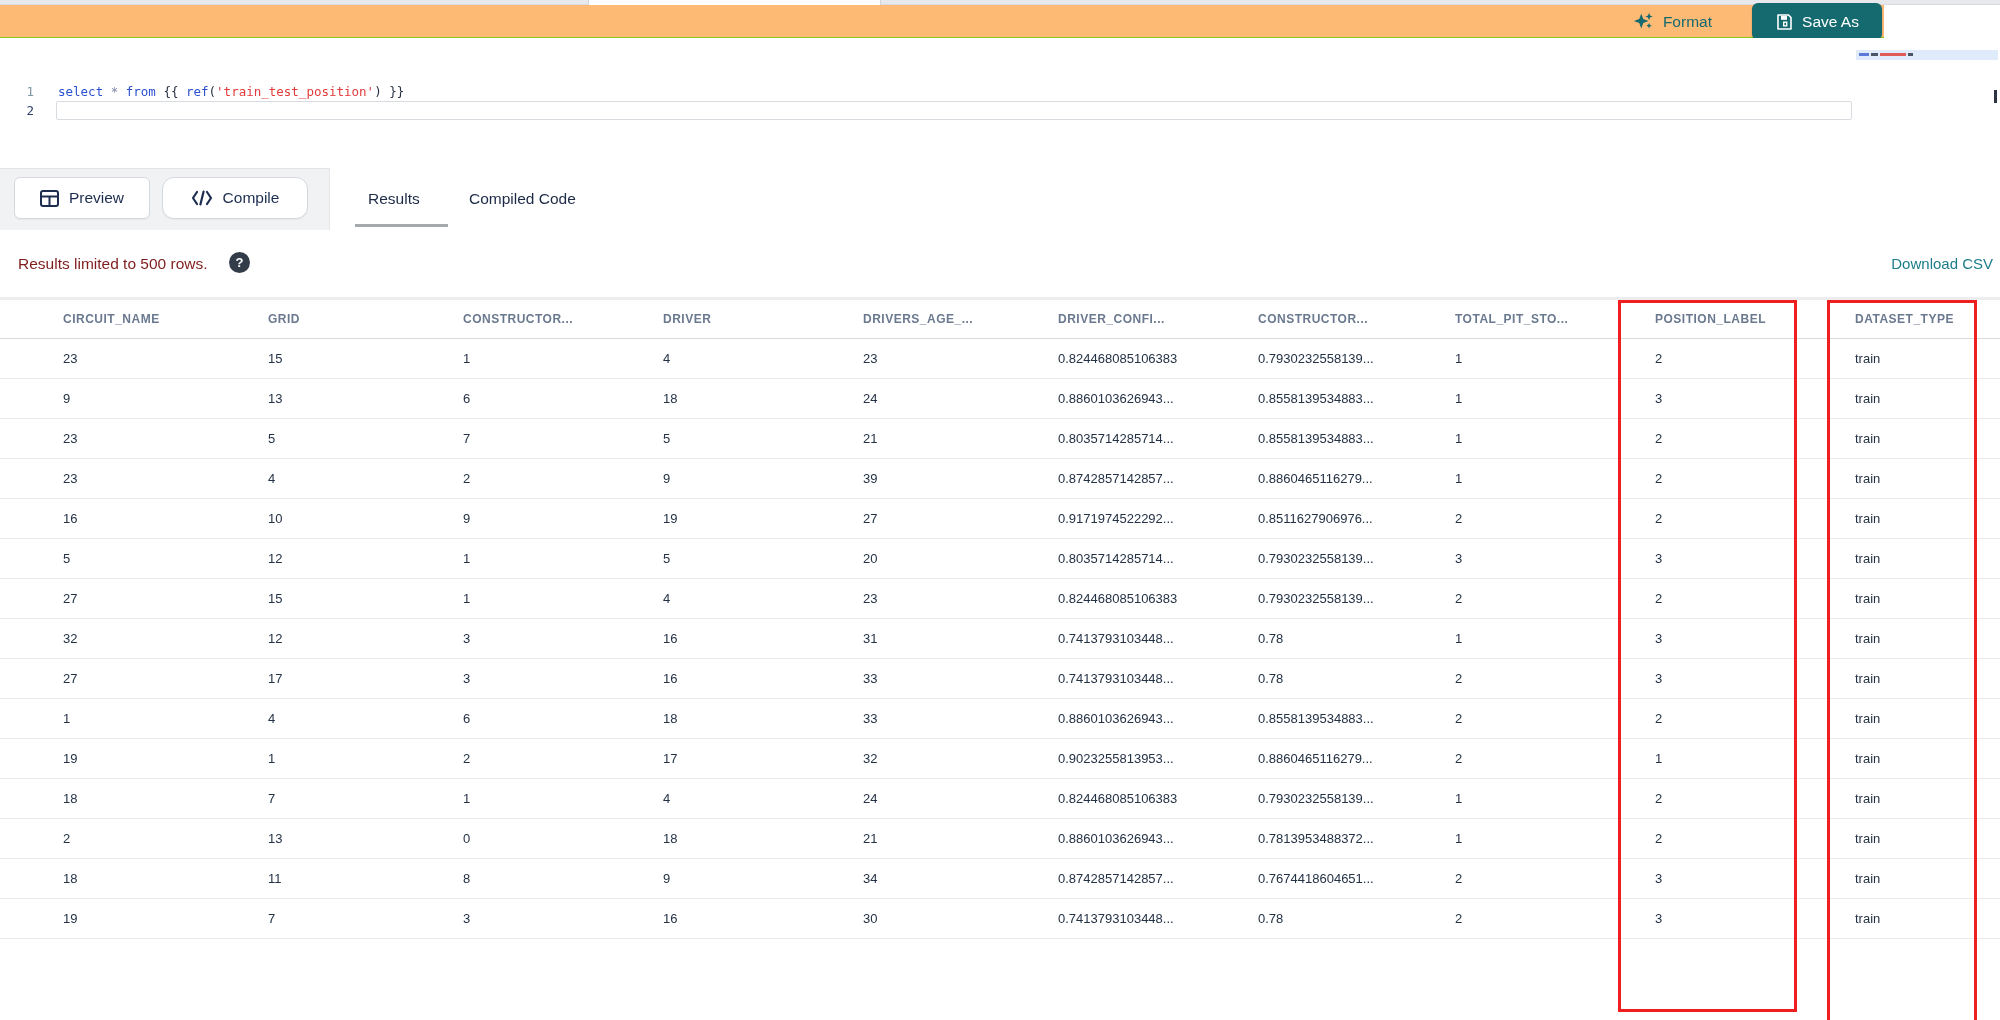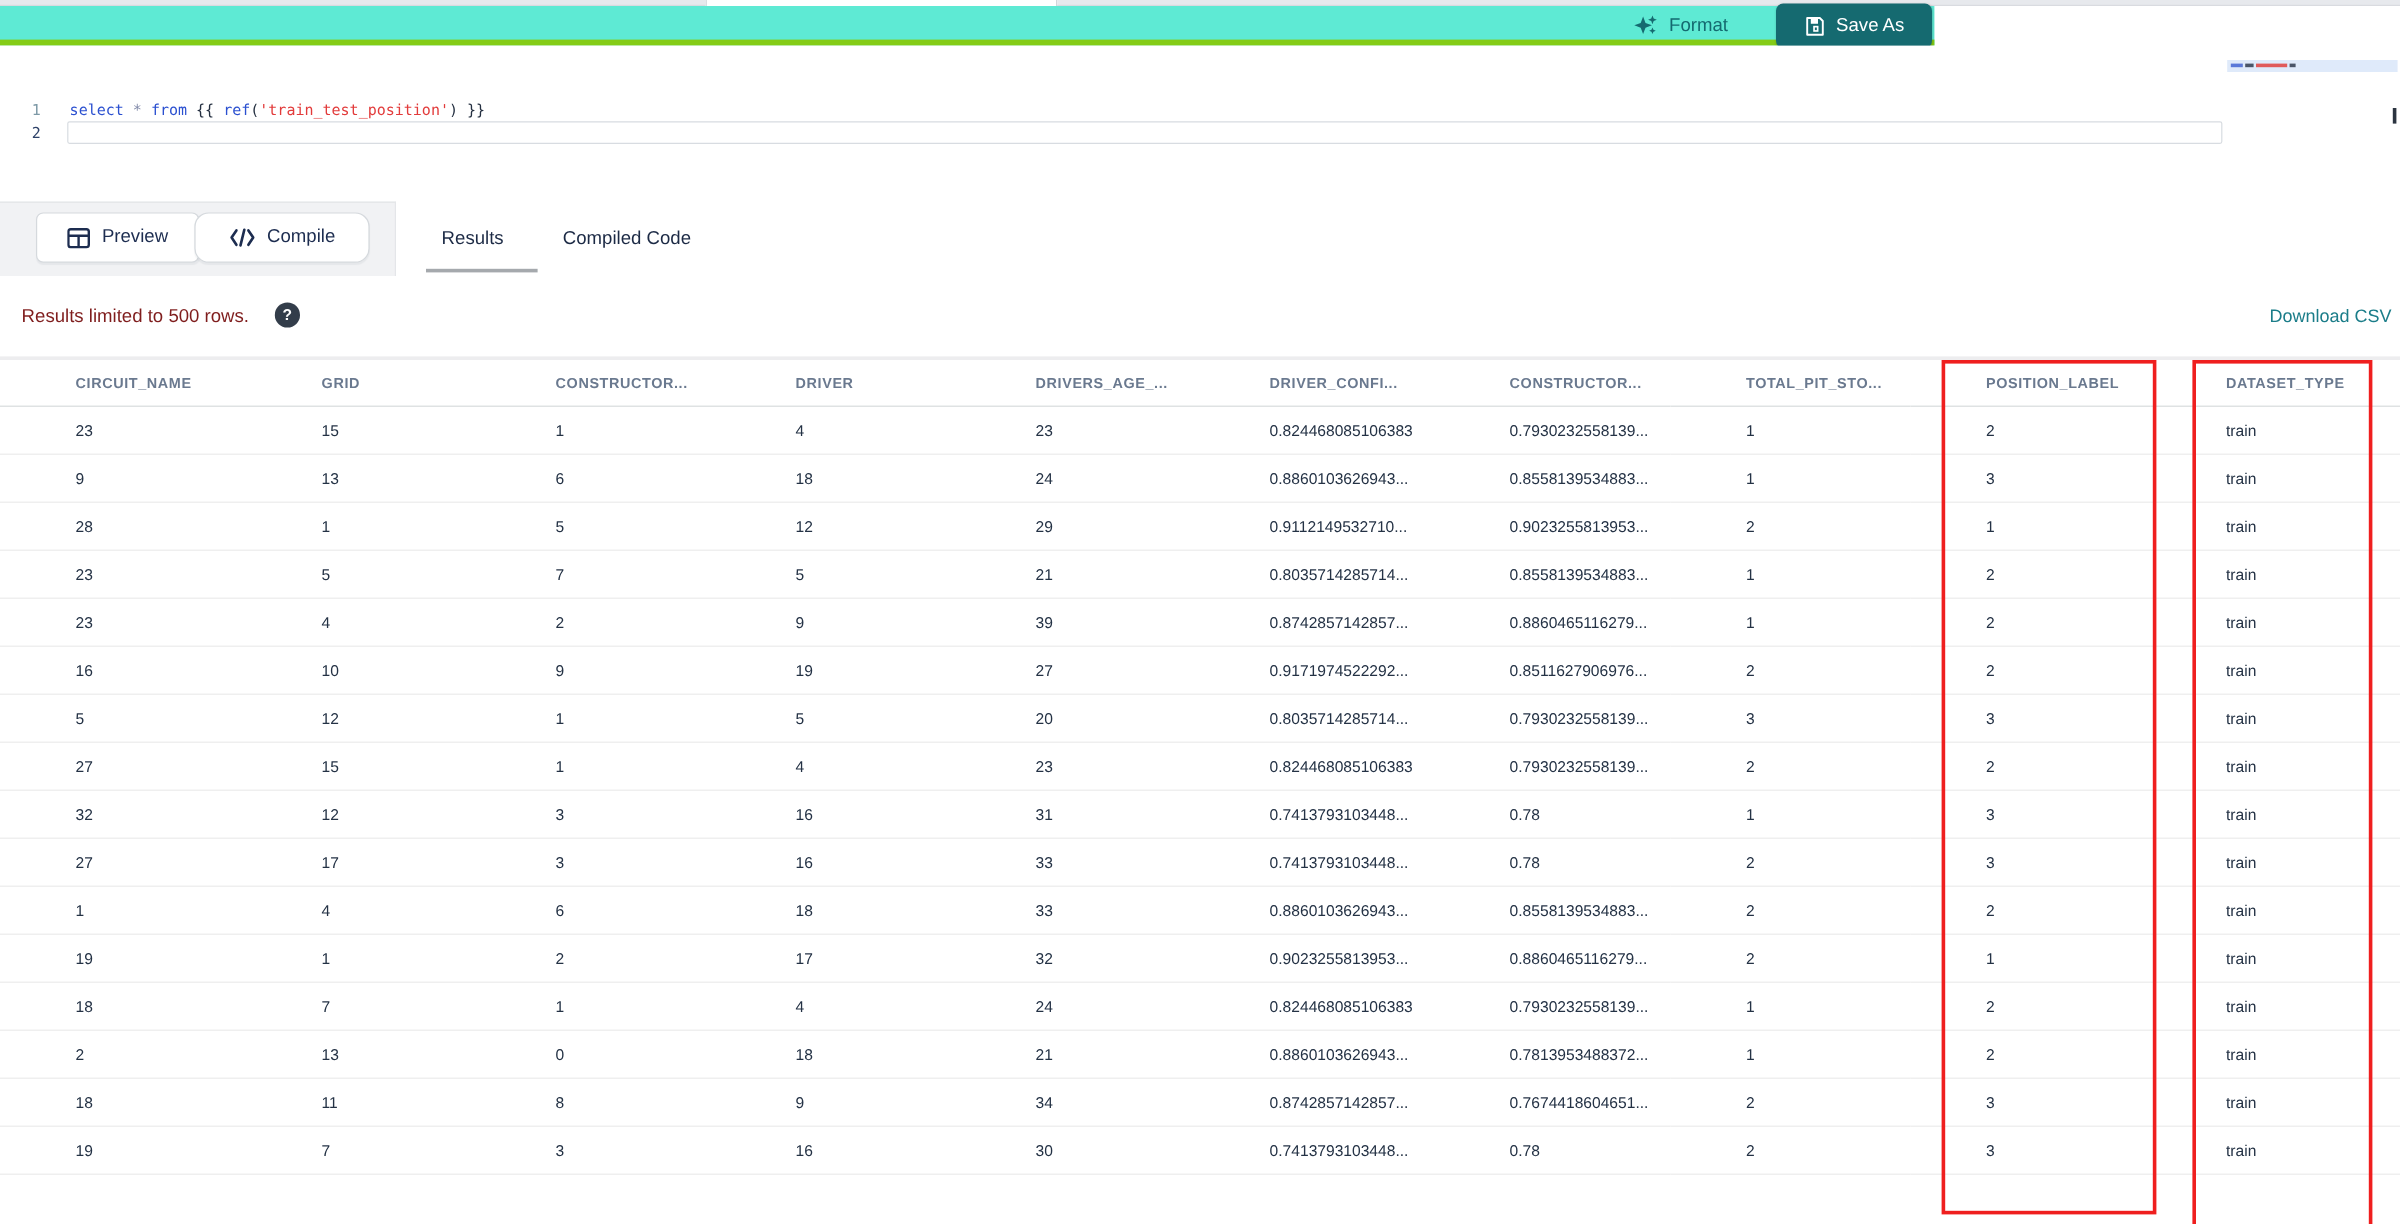--- a/index.html
+++ b/index.html
@@ -12,22 +12,22 @@
     color: #243245;
   }
 
   
   .tab-strip { position:absolute; left:0; top:0; width:2000px; height:5px; display:flex; }
   .tab-strip .seg-gray { background:#e7e9ed; border-bottom:1px solid #d9dbe0; }
   .tab-strip .seg-active { background:#ffffff; border-left:1px solid #d2d5da; border-right:1px solid #d2d5da; }
 
   
   .editor-toolbar {
-    position:absolute; left:0; top:5px; width:1612px; height:33px;
-    background:#5eead4; border-bottom:5px solid #84cc16;
+    position:absolute; left:0; top:5px; width:1884px; height:33px;
+    background:#fdba74; border-bottom:1px solid #84cc16;
   }
   .format-btn {
     position:absolute; right:172px; top:4px; height:26px;
     display:flex; align-items:center; gap:8px; cursor:pointer;
     color:#156a70; font-size:15.5px;
   }
   .saveas-btn {
     position:absolute; right:2px; top:-2px; width:130px; height:37px;
     background:#156a70; border:none; border-radius:6px;
     display:flex; align-items:center; justify-content:center; gap:9px;
@@ -70,21 +70,21 @@
     position:absolute; left:0; top:0; width:330px; height:62px;
     background:#f1f2f4; border-top:1px solid #e2e4e7; border-right:1px solid #e4e6e9;
   }
   .tool-btn {
     position:absolute; top:9px; height:42px;
     background:#ffffff; border:1px solid #d5d9dd; border-radius:6px;
     display:flex; align-items:center; justify-content:center; gap:10px;
     font-size:15.5px; color:#1d2d50; font-weight:500; cursor:pointer;
     box-shadow:0 1px 1px rgba(20,30,60,.05);
   }
-  .preview-btn { left:30px; width:136px; }
+  .preview-btn { left:14px; width:136px; }
   .compile-btn { left:162px; width:146px;border-radius:12px; }
   .tab { position:absolute; top:22px; height:24px; font-size:15.5px; color:#1c2a45; cursor:pointer; }
   .tab-results { left:368px; font-weight:500; }
   .tab-compiled { left:469px; }
   .tab-underline { position:absolute; left:355px; top:56px; width:93px; height:3px; background:#a5a9ad; }
 
   
   .results-info { position:absolute; left:0; top:230px; width:2000px; height:70px; background:#ffffff; }
   .results-message { position:absolute; left:18px; top:25px; font-size:15.5px; color:#7f1d1d; }
   .help-icon {
@@ -244,32 +244,20 @@
           <td>6</td>
           <td>18</td>
           <td>24</td>
           <td>0.8860103626943...</td>
           <td>0.8558139534883...</td>
           <td>1</td>
           <td>3</td>
           <td>train</td>
         </tr>
         <tr>
-          <td>28</td>
-          <td>1</td>
-          <td>5</td>
-          <td>12</td>
-          <td>29</td>
-          <td>0.9112149532710...</td>
-          <td>0.9023255813953...</td>
-          <td>2</td>
-          <td>1</td>
-          <td>train</td>
-        </tr>
-        <tr>
           <td>23</td>
           <td>5</td>
           <td>7</td>
           <td>5</td>
           <td>21</td>
           <td>0.8035714285714...</td>
           <td>0.8558139534883...</td>
           <td>1</td>
           <td>2</td>
           <td>train</td>

